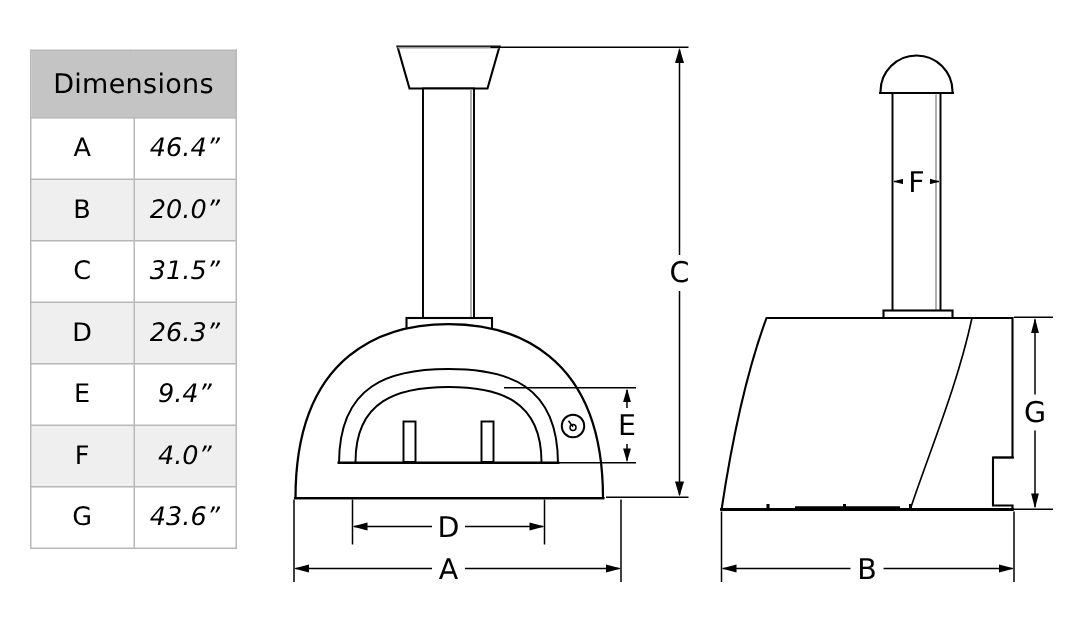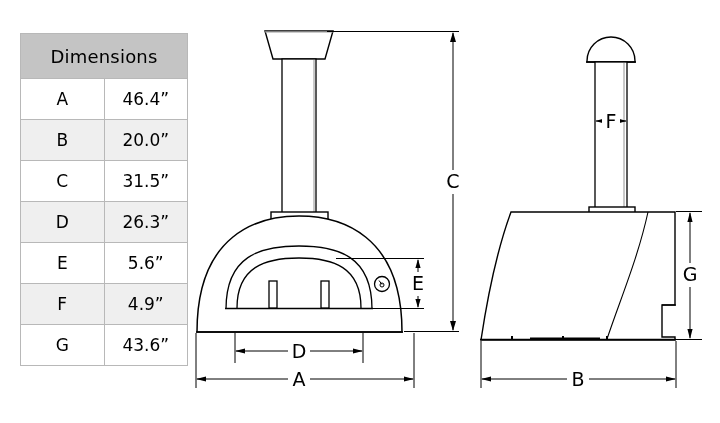--- a/index.html
+++ b/index.html
@@ -14,21 +14,21 @@
     overflow: hidden;
     font-family: "DejaVu Sans", "Liberation Sans", sans-serif;
     color: #000000;
   }
 
   
   #dimensions-table {
     position: absolute;
     left: 20px;
     top: 33px;
-    width: 168px;
+    width: 138px;
     border-collapse: collapse;
     table-layout: fixed;
   }
   #dimensions-table td,
   #dimensions-table th {
     border: 1px solid #b8b8b8;
     text-align: center;
     vertical-align: middle;
     font-weight: normal;
     color: #000;
@@ -37,21 +37,21 @@
     background: #c4c4c4;
     font-size: 18px;
     height: 42px;
     letter-spacing: 0.2px;
   }
   #dimensions-table td {
     font-size: 17px;
     height: 38px;
   }
   #dimensions-table td.key-cell { width: 56px; }
-  #dimensions-table td.val-cell { width: 110px; }
+  #dimensions-table td.val-cell { width: 110px; font-style: italic; }
   #dimensions-table tr.row-odd td { background: #ffffff; }
   #dimensions-table tr.row-even td { background: #efefef; }
 
   
   #drawings-area {
     position: absolute;
     left: 0;
     top: 0;
     width: 720px;
     height: 423px;
@@ -84,25 +84,25 @@
       <tr class="row-odd">
         <td class="key-cell">C</td>
         <td class="val-cell">31.5”</td>
       </tr>
       <tr class="row-even">
         <td class="key-cell">D</td>
         <td class="val-cell">26.3”</td>
       </tr>
       <tr class="row-odd">
         <td class="key-cell">E</td>
-        <td class="val-cell">5.6”</td>
+        <td class="val-cell">9.4”</td>
       </tr>
       <tr class="row-even">
         <td class="key-cell">F</td>
-        <td class="val-cell">4.9”</td>
+        <td class="val-cell">4.0”</td>
       </tr>
       <tr class="row-odd">
         <td class="key-cell">G</td>
         <td class="val-cell">43.6”</td>
       </tr>
     </tbody>
 </table>
 
 <svg id="drawings-area" viewBox="0 0 720 423" width="720" height="423" xmlns="http://www.w3.org/2000/svg">
 

